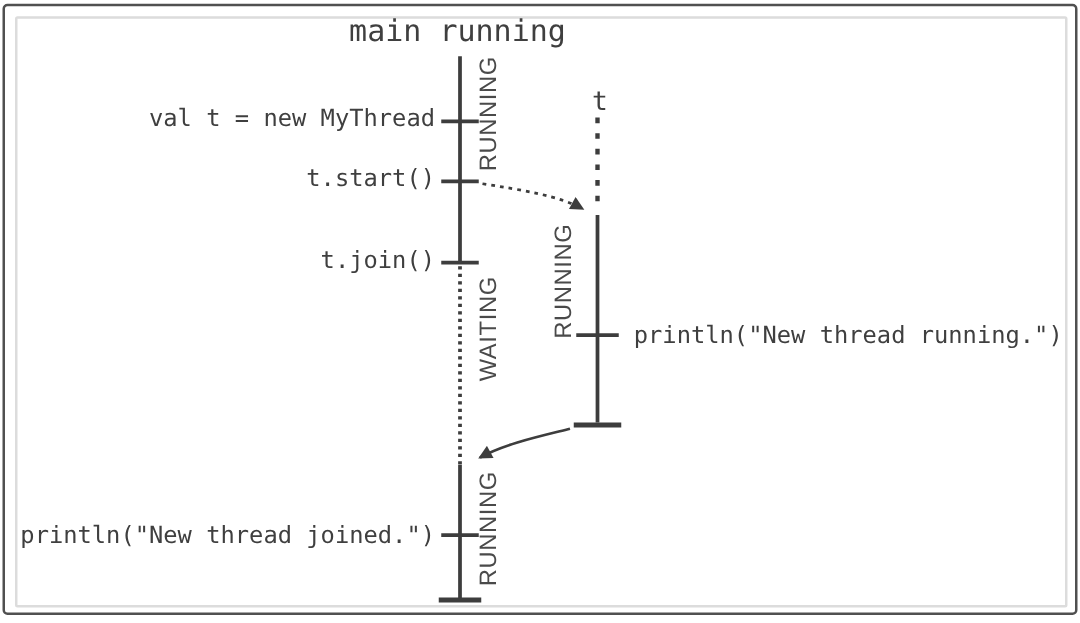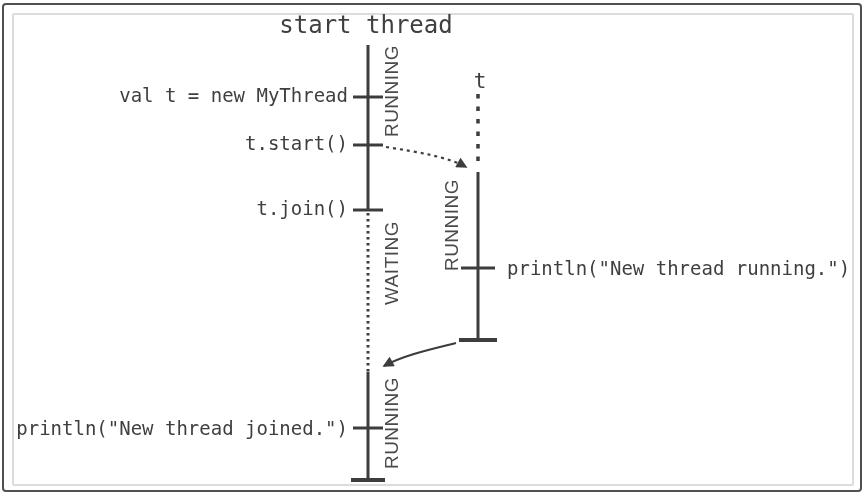--- a/index.html
+++ b/index.html
@@ -93,21 +93,21 @@
 
     <line x1="478" y1="94" x2="478" y2="165" stroke="#3d3d3d" stroke-width="3.5" stroke-dasharray="4.5 8"></line>
     <line x1="478" y1="172" x2="478" y2="338" stroke="#3d3d3d" stroke-width="3"></line>
     <line x1="459" y1="340" x2="497" y2="340" stroke="#3d3d3d" stroke-width="4"></line>
     <line x1="461" y1="268" x2="495" y2="268" stroke="#3d3d3d" stroke-width="3"></line>
 
     <path d="M 386 147 C 418 152, 448 157, 466 167" fill="none" stroke="#3d3d3d" stroke-width="2.2" stroke-dasharray="3 4" marker-end="url(#arrow)"></path>
     <path d="M 456 343 C 432 349, 404 355, 384 366" fill="none" stroke="#3d3d3d" stroke-width="2.2" marker-end="url(#arrow)"></path>
   </svg>
 
-  <div class="mono title" style="left:226px; top:13px;">start thread</div>
+  <div class="mono title" style="left:226px; top:13px;">main running</div>
 
   <div class="mono" style="left:460px; top:71px; width:40px; text-align:center; font-size:21px;">t</div>
 
   <div class="mono right-align" style="right:516px; top:85px;">val t = new MyThread</div>
   <div class="mono right-align" style="right:516px; top:133px;">t.start()</div>
   <div class="mono right-align" style="right:516px; top:198px;">t.join()</div>
   <div class="mono right-align" style="right:516px; top:418px;">println("New thread joined.")</div>
 
   <div class="mono" style="left:507px; top:258px;">println("New thread running.")</div>
 

